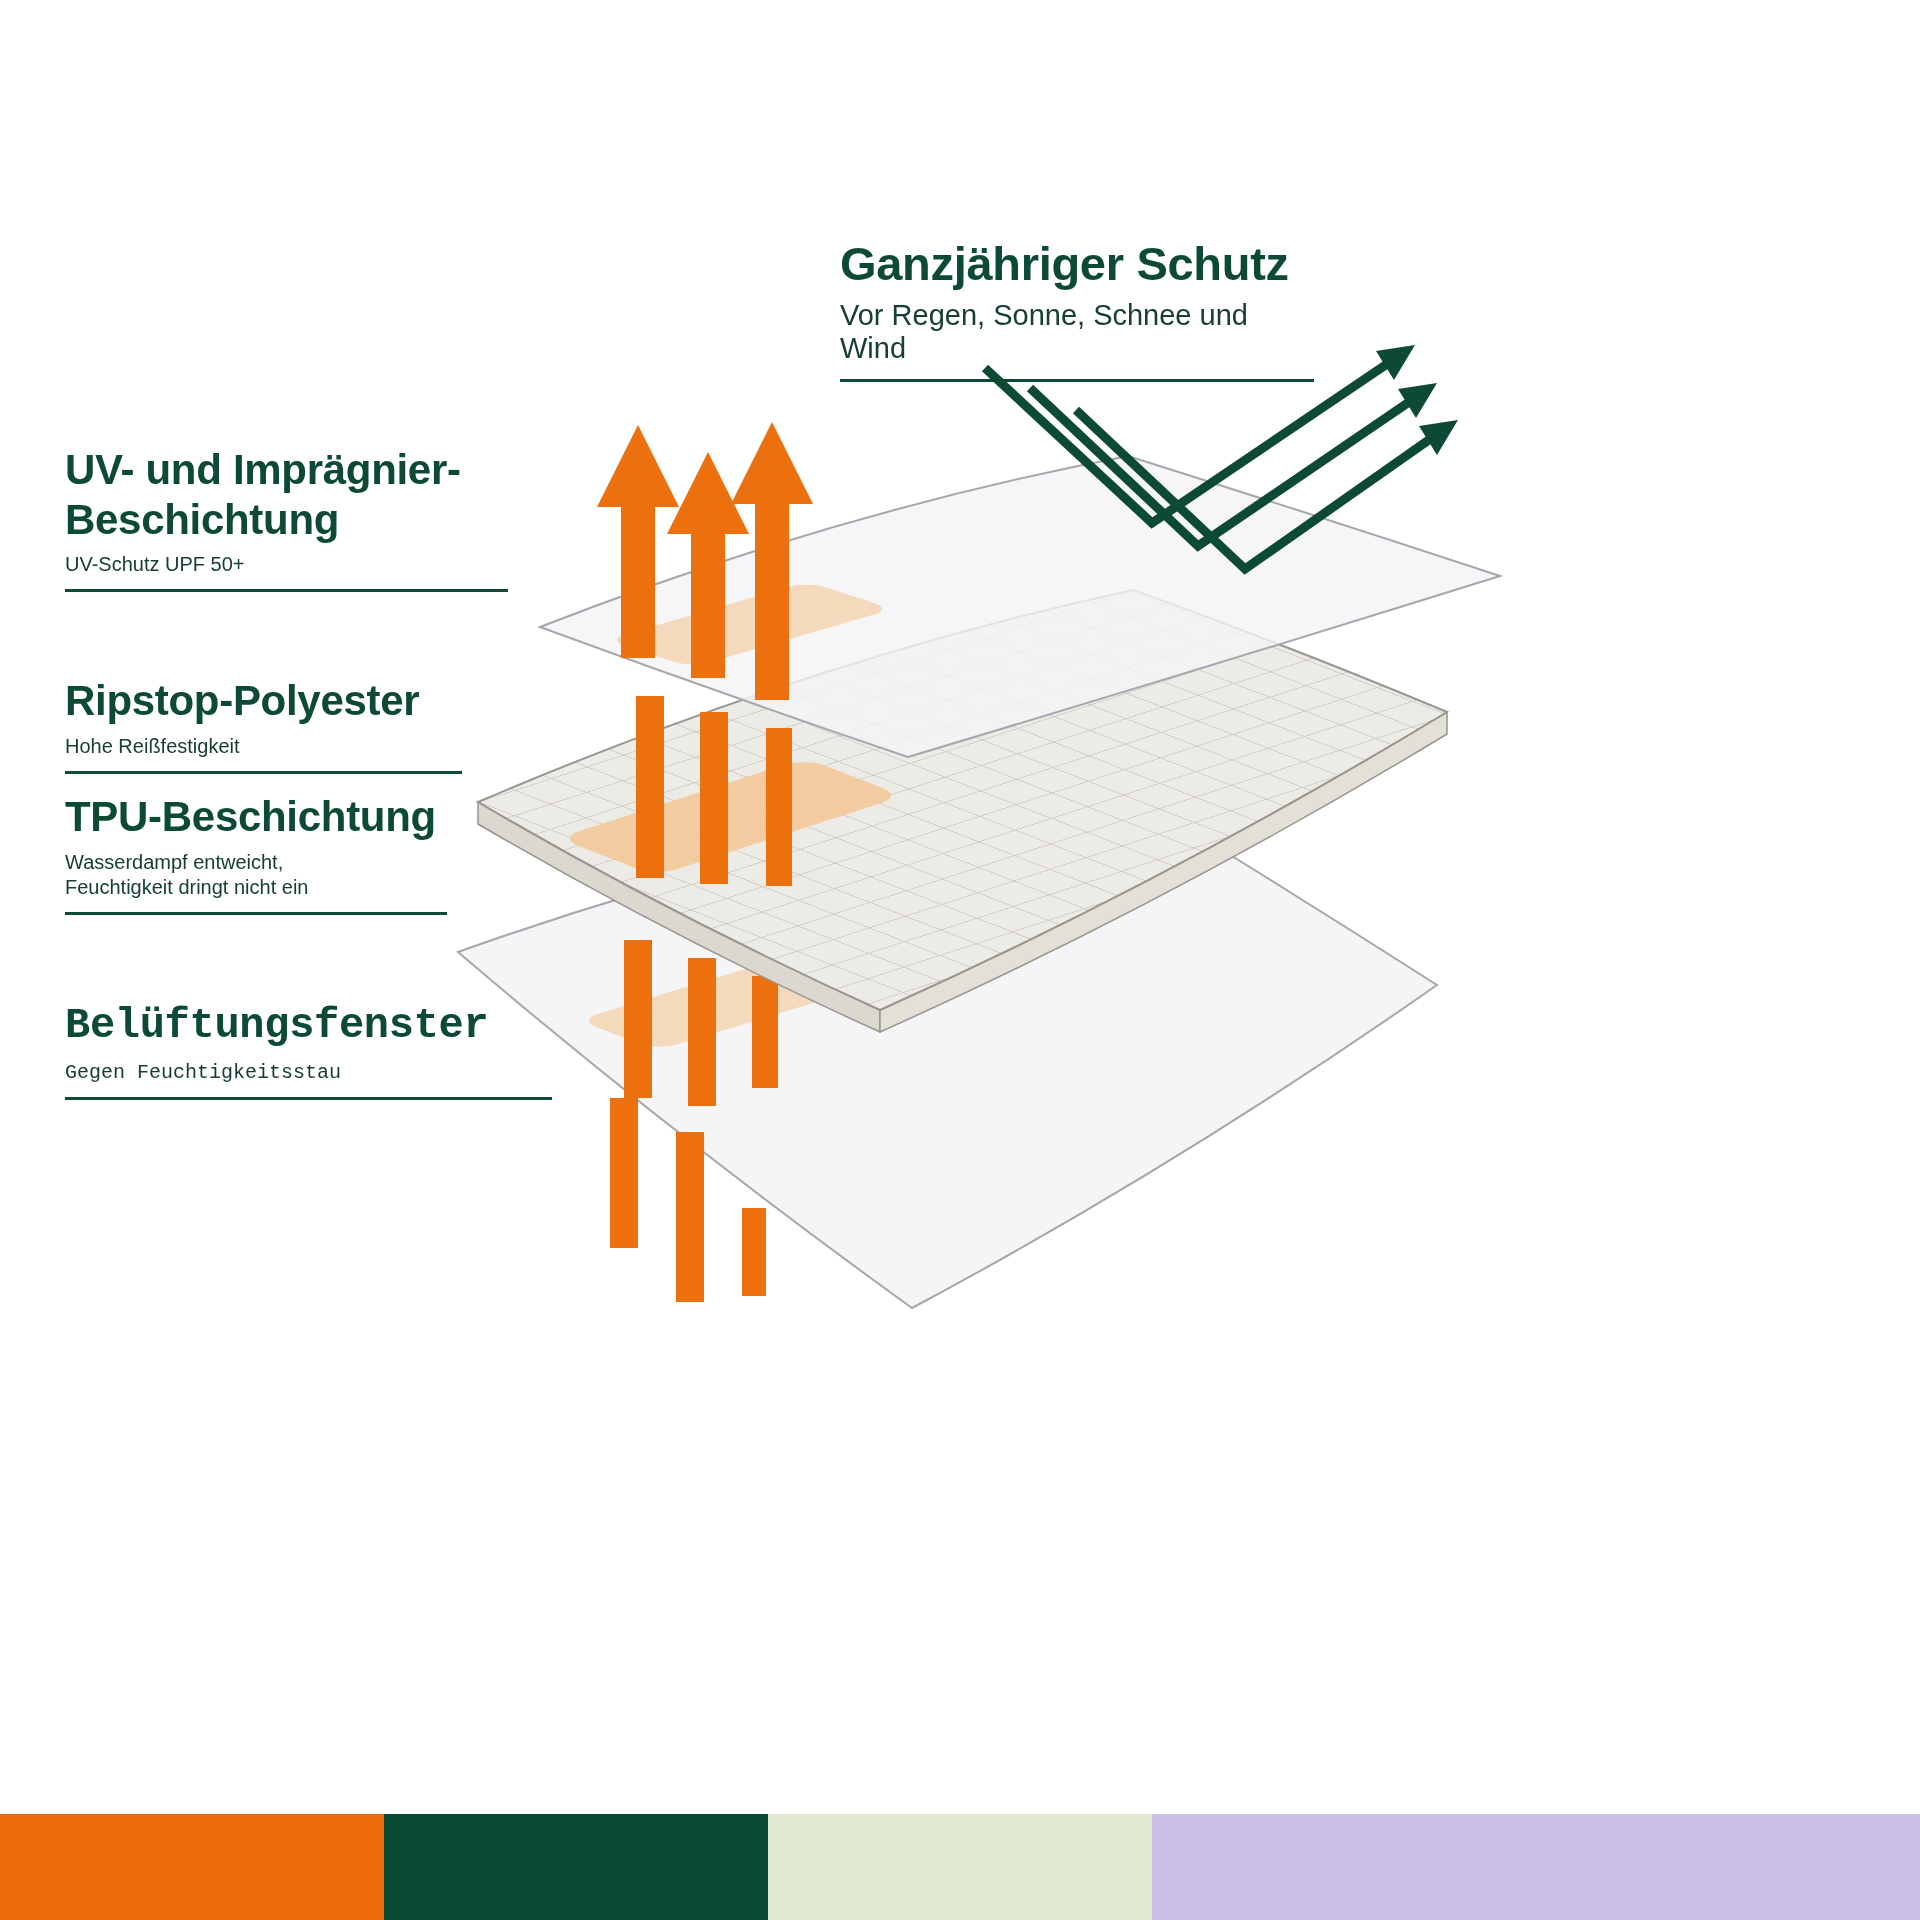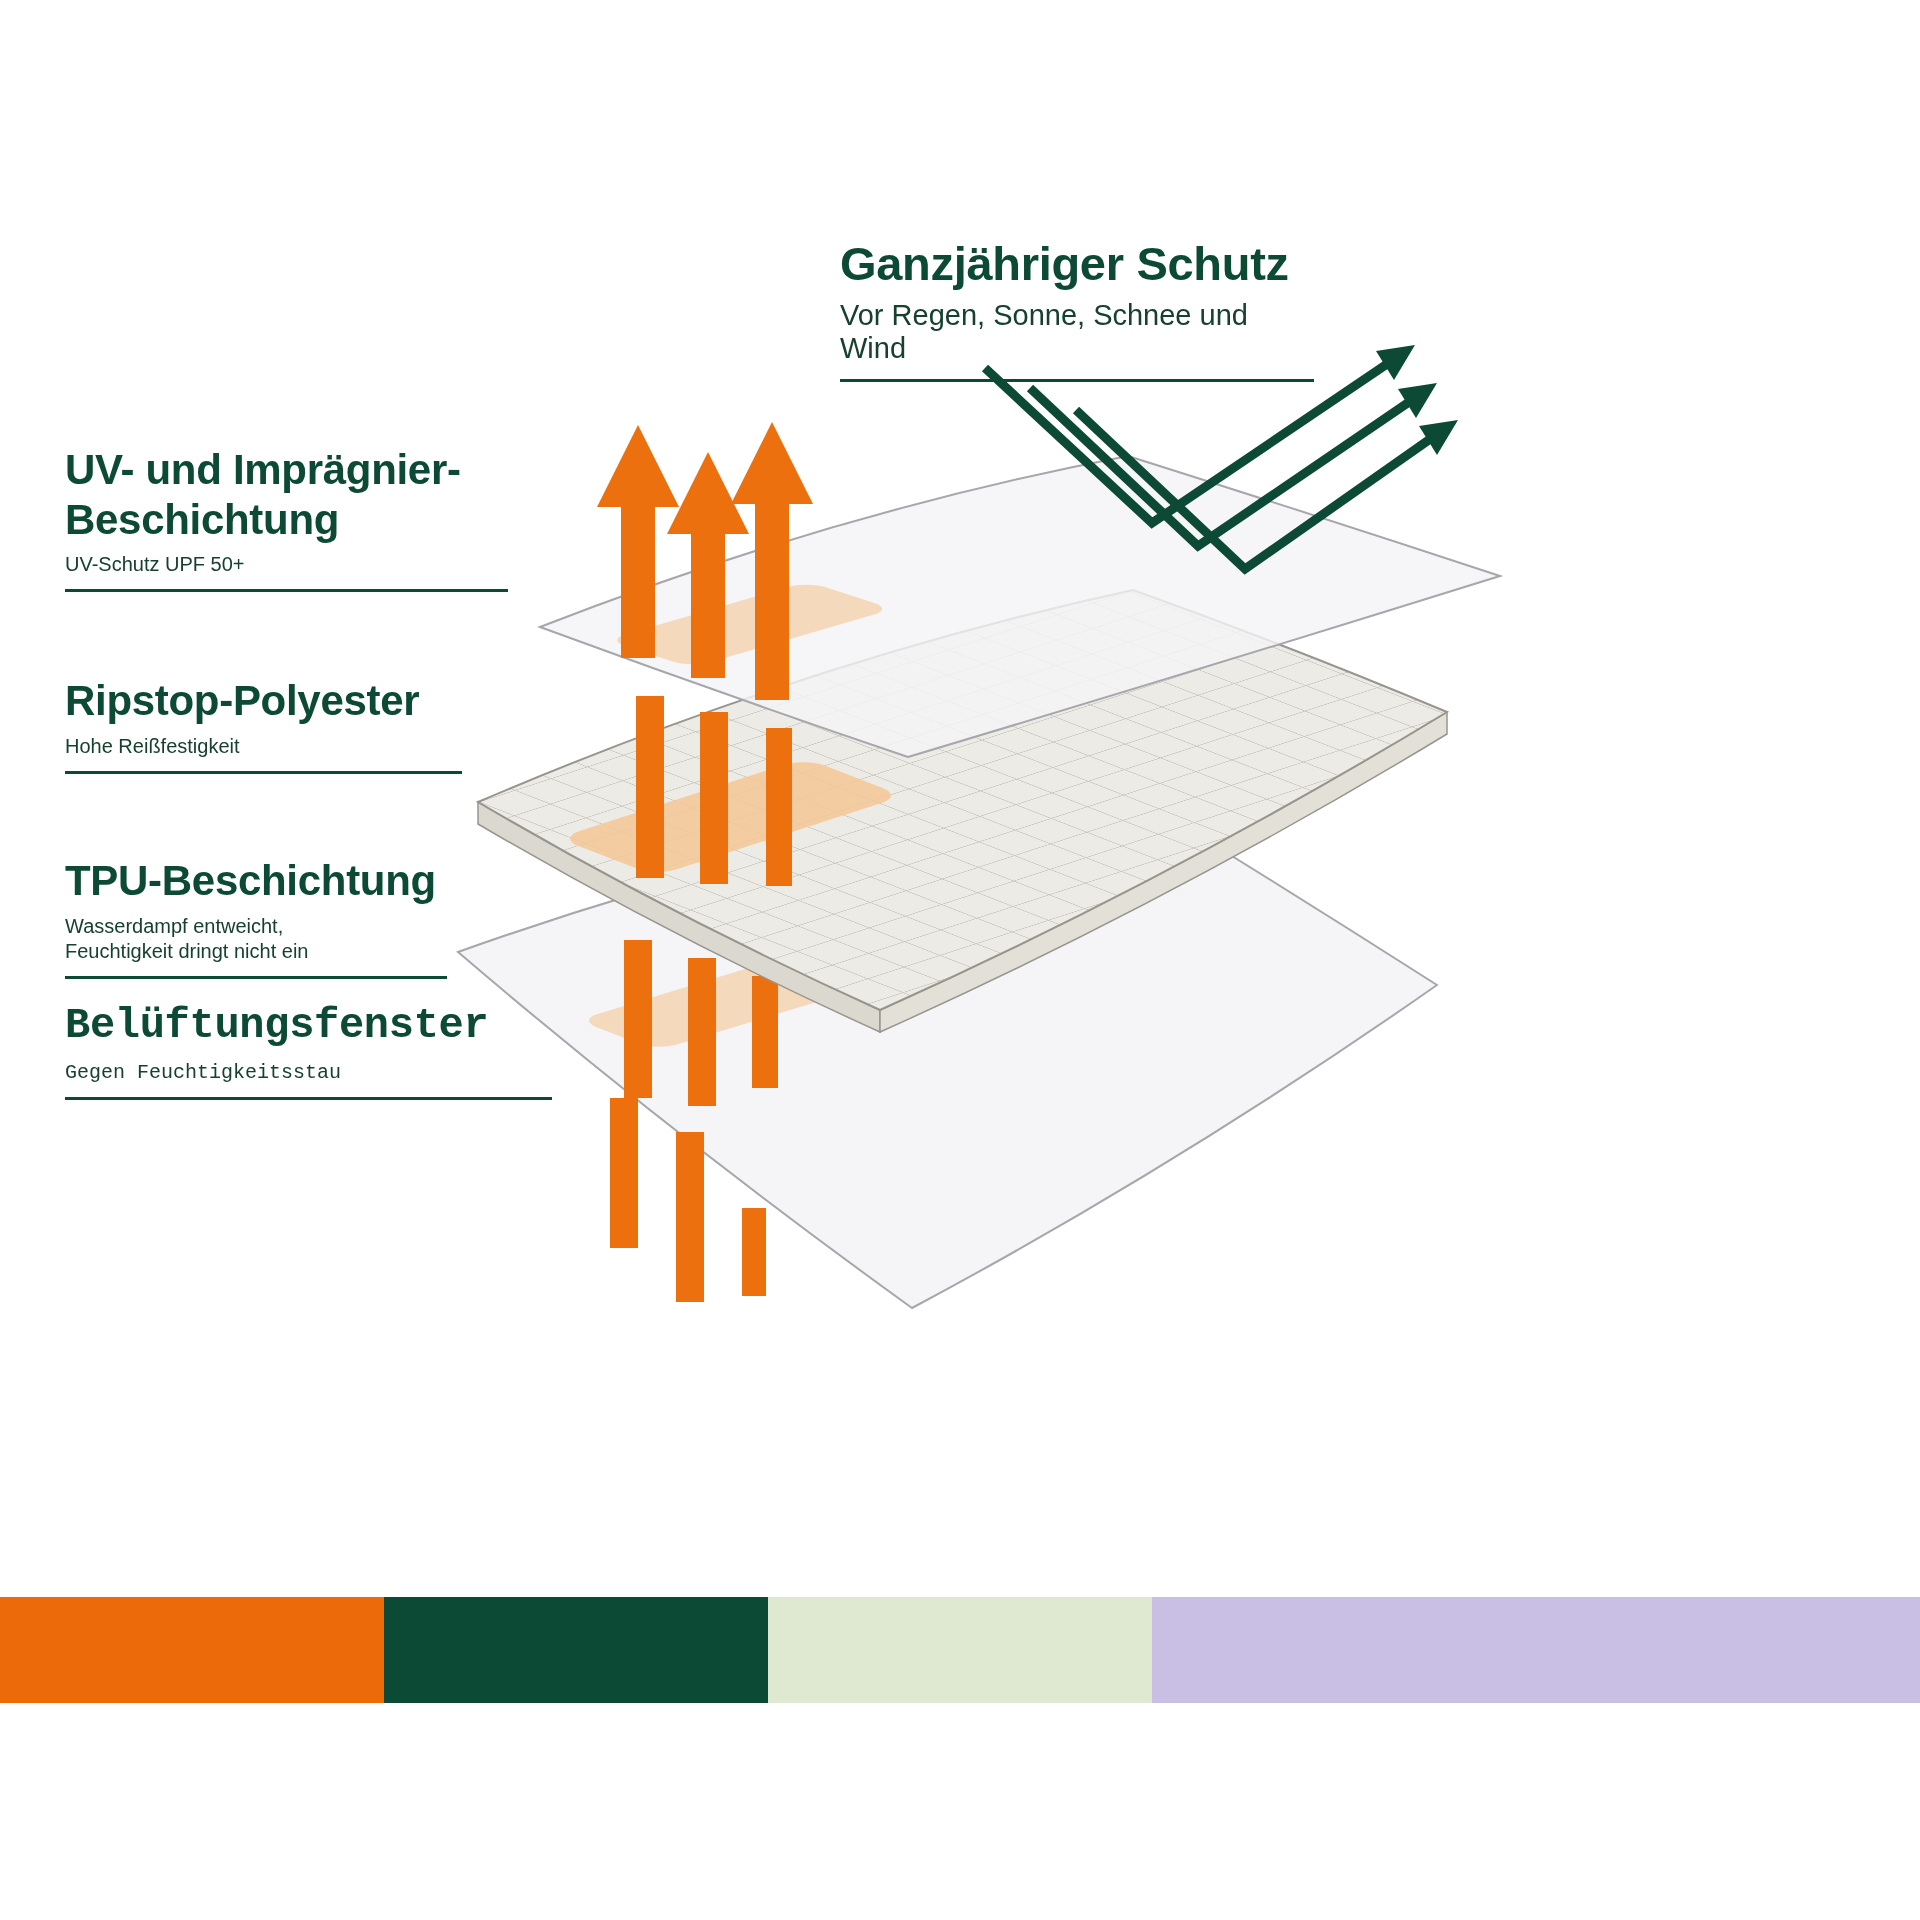--- a/index.html
+++ b/index.html
@@ -1,20 +1,20 @@
 <!DOCTYPE html>
 <html><head>
 <meta charset="utf-8">
 <style>
   html, body { margin: 0; padding: 0; background: #ffffff; }
   body { font-family: "Liberation Sans", sans-serif; }
   #canvas {
     position: relative;
     width: 1920px;
-    height: 1703px;
+    height: 1920px;
     background: #ffffff;
     overflow: hidden;
   }
   #diagram-svg {
     position: absolute;
     inset: 0;
     width: 1920px;
     height: 1920px;
   }
   .feature-block {
@@ -65,21 +65,21 @@
     height: 106px;
     display: flex;
   }
   .palette-swatch { height: 106px; }
   .palette-swatch:nth-child(1) { width: 384px; }
   .palette-swatch:nth-child(2) { width: 384px; }
   .palette-swatch:nth-child(3) { width: 384px; }
   .palette-swatch:nth-child(4) { width: 768px; }
   .b1 { top: 445px; width: 443px; }
   .b2 { top: 676px; width: 397px; }
-  .b3 { top: 856px; width: 382px; }
+  .b3 { top: 792px; width: 382px; }
   .b4 { top: 1002px; width: 487px; font-family: Liberation Mono, monospace; }
 </style>
 </head>
 <body>
 
 <div id="canvas">
 
   <svg id="diagram-svg" viewBox="0 0 1920 1920" xmlns="http://www.w3.org/2000/svg">
     <defs>
       <pattern id="ripstopGrid" patternUnits="userSpaceOnUse" width="38" height="38" patternTransform="matrix(0.951,-0.308,0.932,0.362,478,802)">

